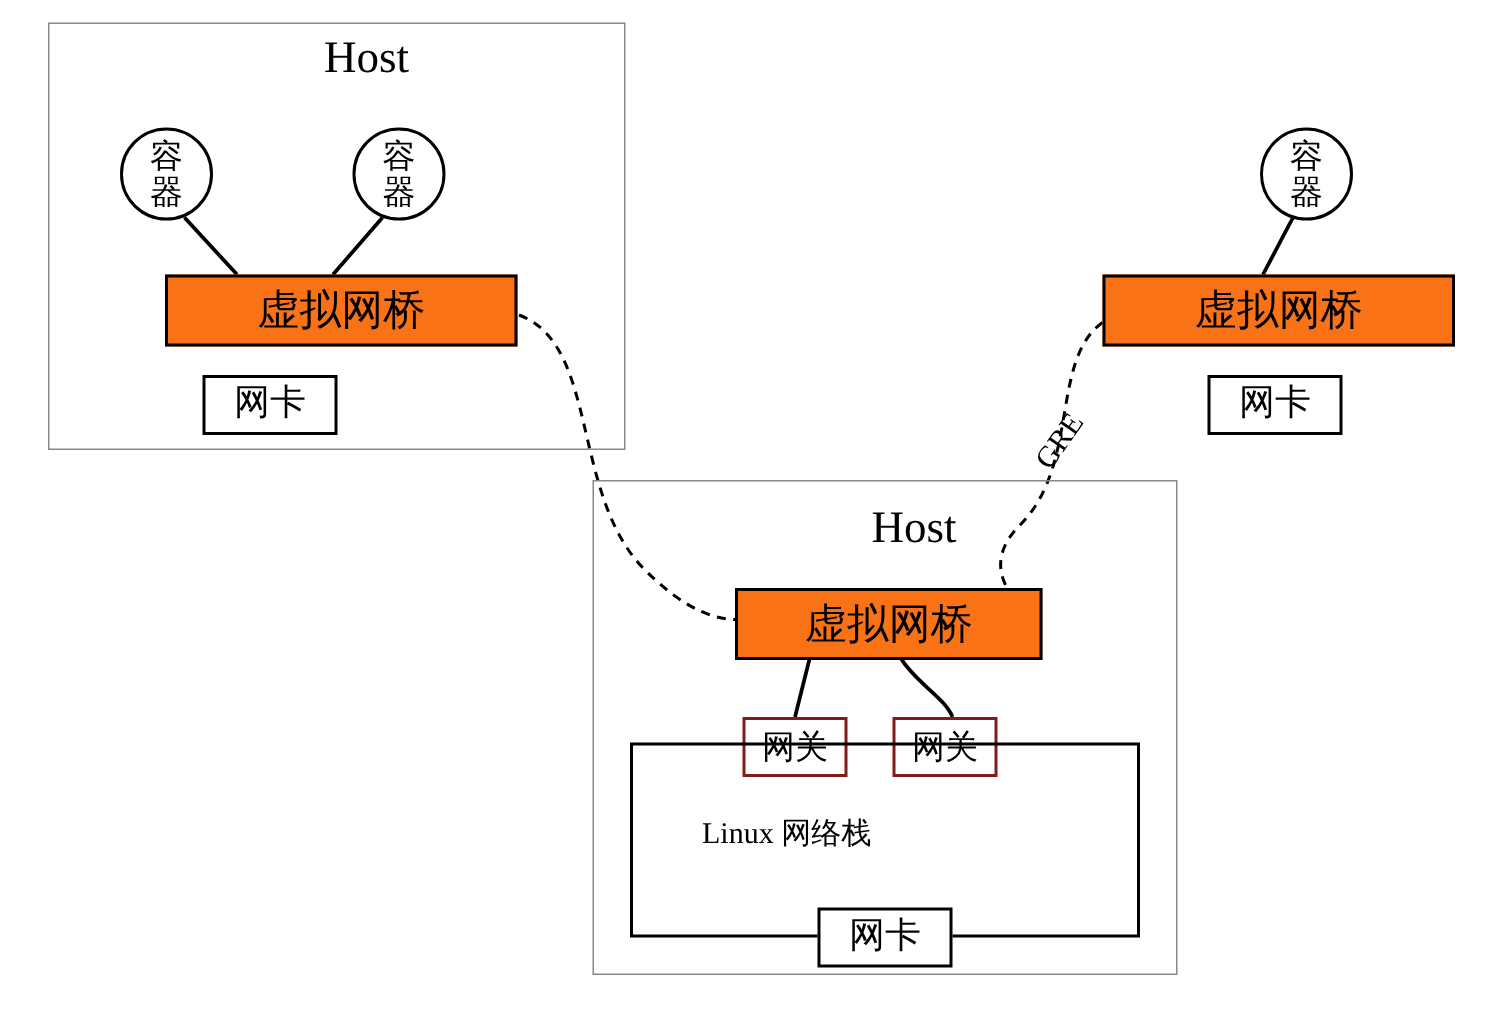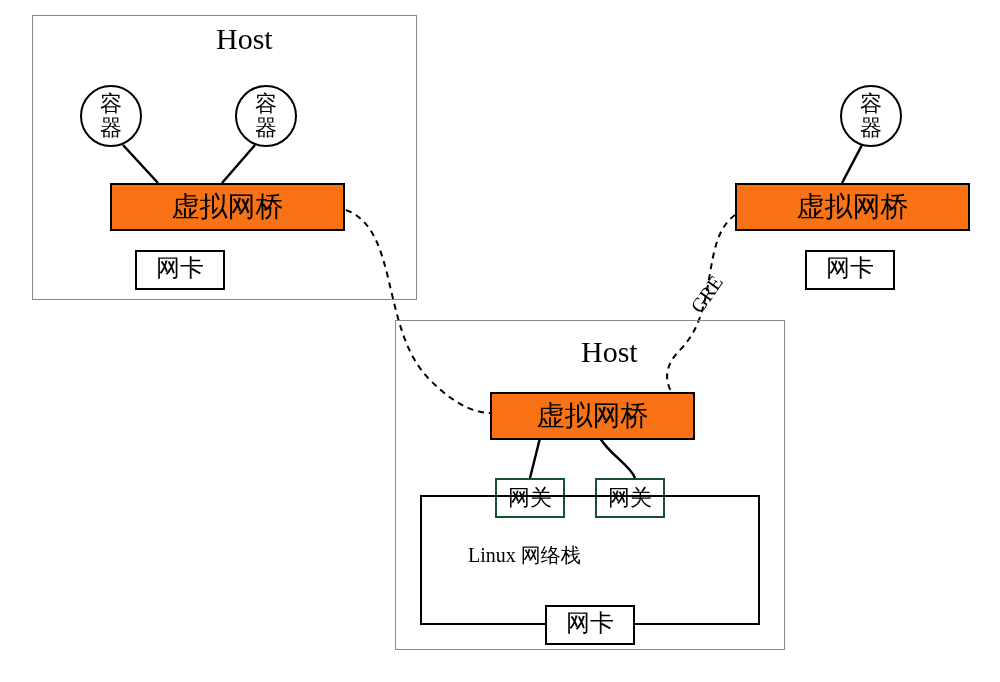--- a/index.html
+++ b/index.html
@@ -52,21 +52,21 @@
       display: flex;
       align-items: flex-start;
       justify-content: center;
       font-size: 24px;
       background: #fff;
     }
     .gateway-box {
       position: absolute;
       width: 70px;
       height: 40px;
-      border: 2px solid #14532d;
+      border: 2px solid #7f1d1d;
       display: flex;
       align-items: center;
       justify-content: center;
       font-size: 22px;
       background: #fff;
     }
     .linux-stack {
       position: absolute;
       border: 2px solid #000;
       background: transparent;

